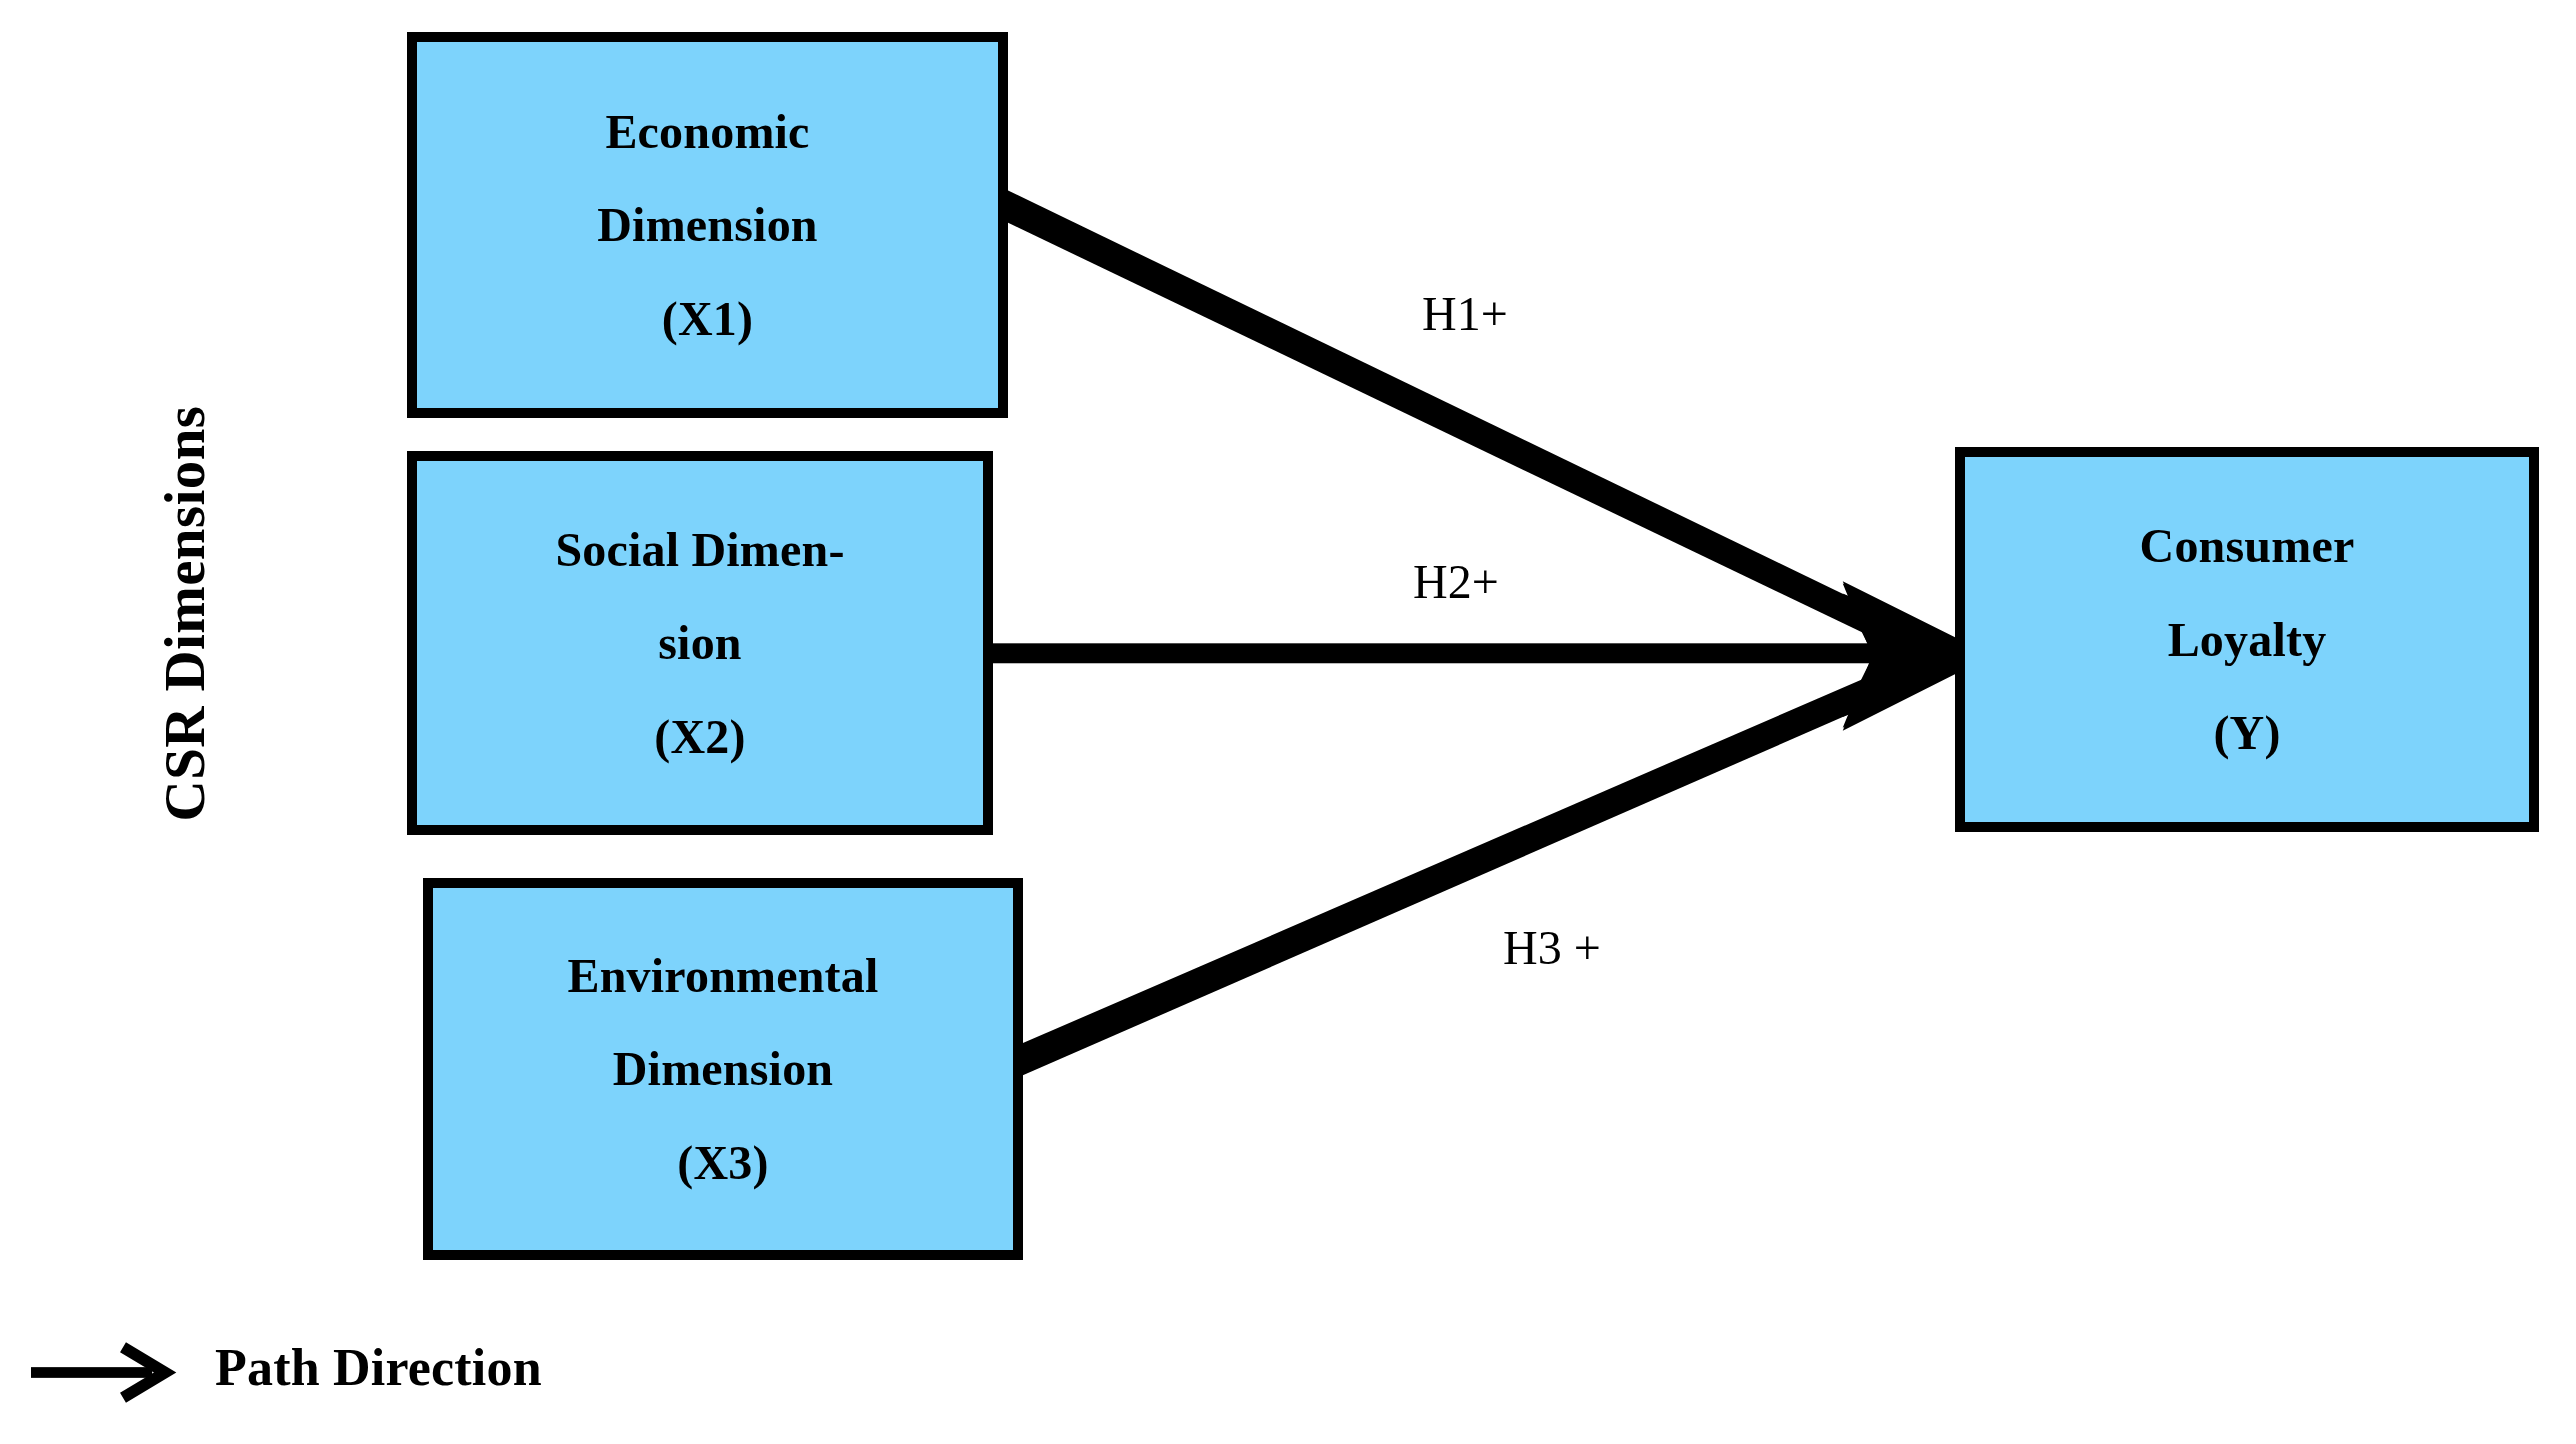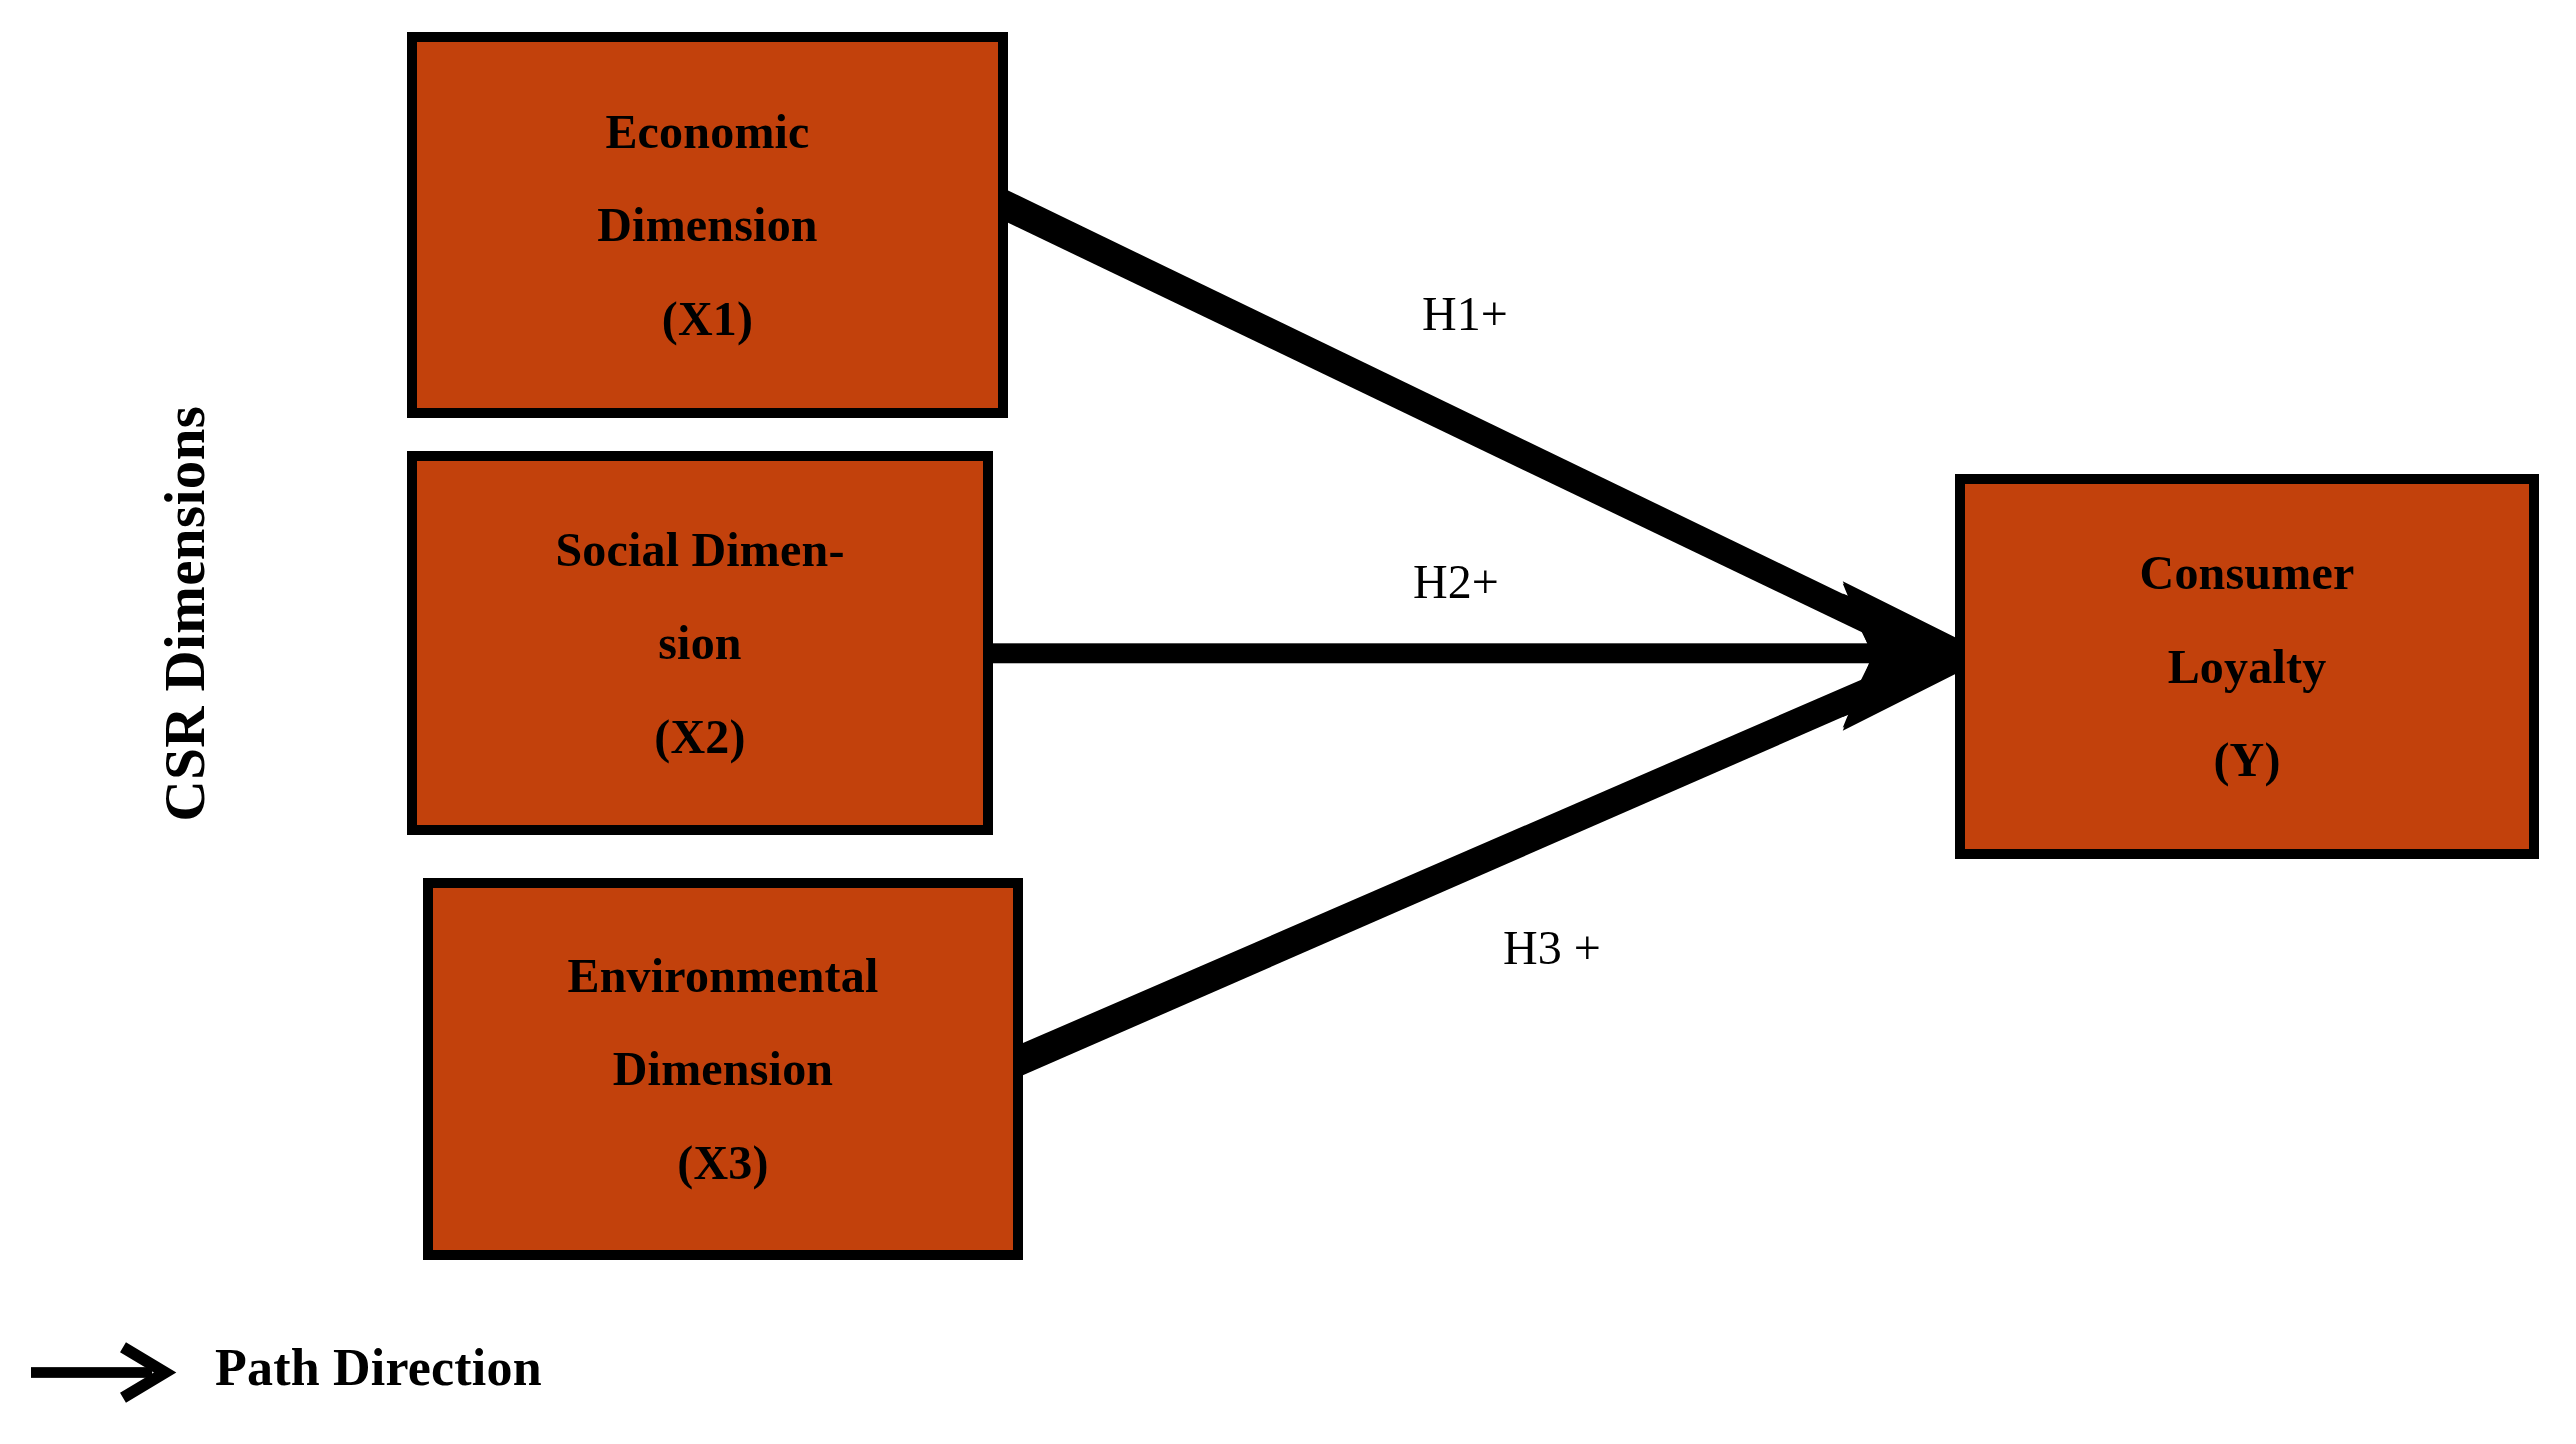--- a/index.html
+++ b/index.html
@@ -14,39 +14,39 @@
     background: #ffffff;
     overflow: hidden;
     font-family: "Liberation Serif", "DejaVu Serif", serif;
     color: #000000;
   }
 
   
   .node-box {
     position: absolute;
     box-sizing: border-box;
-    background: #c2410c;
+    background: #7dd3fc;
     border: 10.7px solid #000000;
     display: flex;
     flex-direction: column;
     align-items: center;
     justify-content: center;
     text-align: center;
     font-weight: 700;
     font-size: 48px;
     line-height: 1.95;
     letter-spacing: 0.2px;
     z-index: 3;
   }
   .node-box .ln { display: block; white-space: nowrap; }
 
   #box-economic      { left: 407px;  top: 32px;   width: 601px; height: 386px; }
   #box-social        { left: 407px;  top: 451px;  width: 586px; height: 384px; align-items: center; }
   #box-environmental { left: 423px;  top: 878px; width: 600px; height: 382px; }
-  #box-loyalty       { left: 1955px; top: 474px;  width: 584px; height: 385px; }
+  #box-loyalty       { left: 1955px; top: 447px;  width: 584px; height: 385px; }
 
   
   #csr-group-label {
     position: absolute;
     left: 138px;
     top: 292px;
     width: 645px;
     height: 92px;
     transform: rotate(-90deg);
     transform-origin: 322px 322px;

